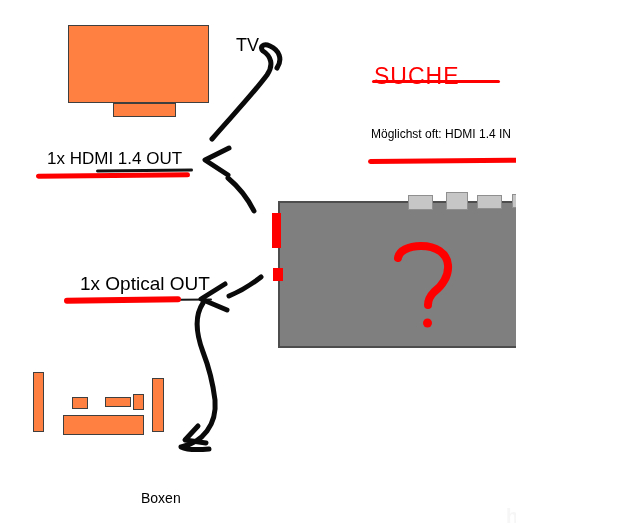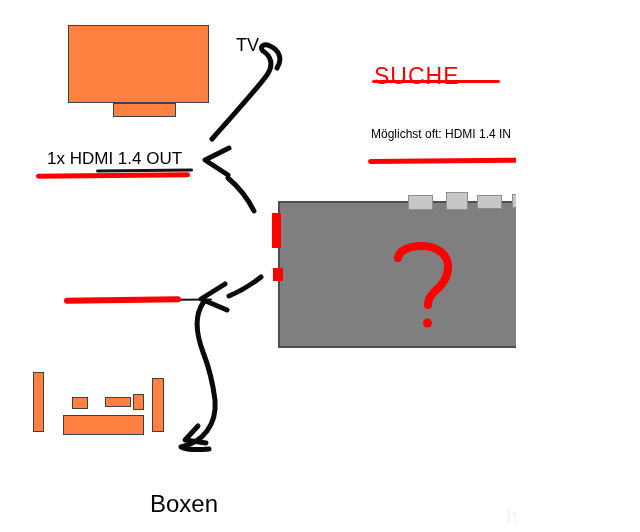--- a/index.html
+++ b/index.html
@@ -8,21 +8,21 @@
     font-family:Liberation Sans, sans-serif;color:#000;
   }
   .abs{position:absolute;box-sizing:border-box;}
   
   .device{background:var(--device-fill);border:1px solid #3f3f3f;}
   .tv-screen{left:68px;top:25px;width:141px;height:78px;}
   .tv-stand{left:113px;top:103px;width:63px;height:14px;}
   
   .lbl{position:absolute;white-space:nowrap;line-height:1.1;color:#000;}
   .tv-label{left:236px;top:36px;font-size:18px;}
-  .boxen-label{left:141px;top:491px;font-size:24px;margin-left:9px;}
+  .boxen-label{left:141px;top:491px;font-size:14px;}
   .hdmi-out-label{left:47px;top:150px;font-size:17px;}
   .hdmi-in-label{left:371px;top:128px;font-size:12px;}
   .optical-label{left:80px;top:274px;font-size:19px;}
   .page-title{left:374px;top:44px;font-size:23px;letter-spacing:1px;color:var(--accent-red);margin-top:20px;}
   
   .u-red{background:var(--accent-red);border-radius:3px;}
   .u-black{background:#151515;border-radius:2px;}
   .title-underline{left:372px;top:80px;width:128px;height:3px;}
   .hdmi-out-u-black{left:96px;top:169px;width:97px;height:3px;transform:rotate(-0.6deg);}
   .hdmi-out-u-red{left:36px;top:173px;width:154px;height:5px;transform:rotate(-0.6deg);}
@@ -65,20 +65,21 @@
   <div class="lbl page-title">SUCHE</div>
   <div class="abs u-red title-underline"></div>
 
   <div class="lbl hdmi-out-label">1x HDMI 1.4 OUT</div>
   <div class="abs u-black hdmi-out-u-black"></div>
   <div class="abs u-red hdmi-out-u-red"></div>
 
   <div class="lbl hdmi-in-label">Möglichst oft: HDMI 1.4 IN</div>
   <div class="abs u-red hdmi-in-u-red"></div>
 
+  <div class="lbl optical-label">1x Optical OUT</div>
   <div class="abs u-black optical-u-black"></div>
   <div class="abs u-red optical-u-red"></div>
 
   <div class="abs receiver"></div>
   <div class="abs port port1"></div>
   <div class="abs port port2"></div>
   <div class="abs port port3"></div>
   <div class="abs port port4"></div>
   <div class="abs red-bar"></div>
   <div class="abs red-square"></div>

